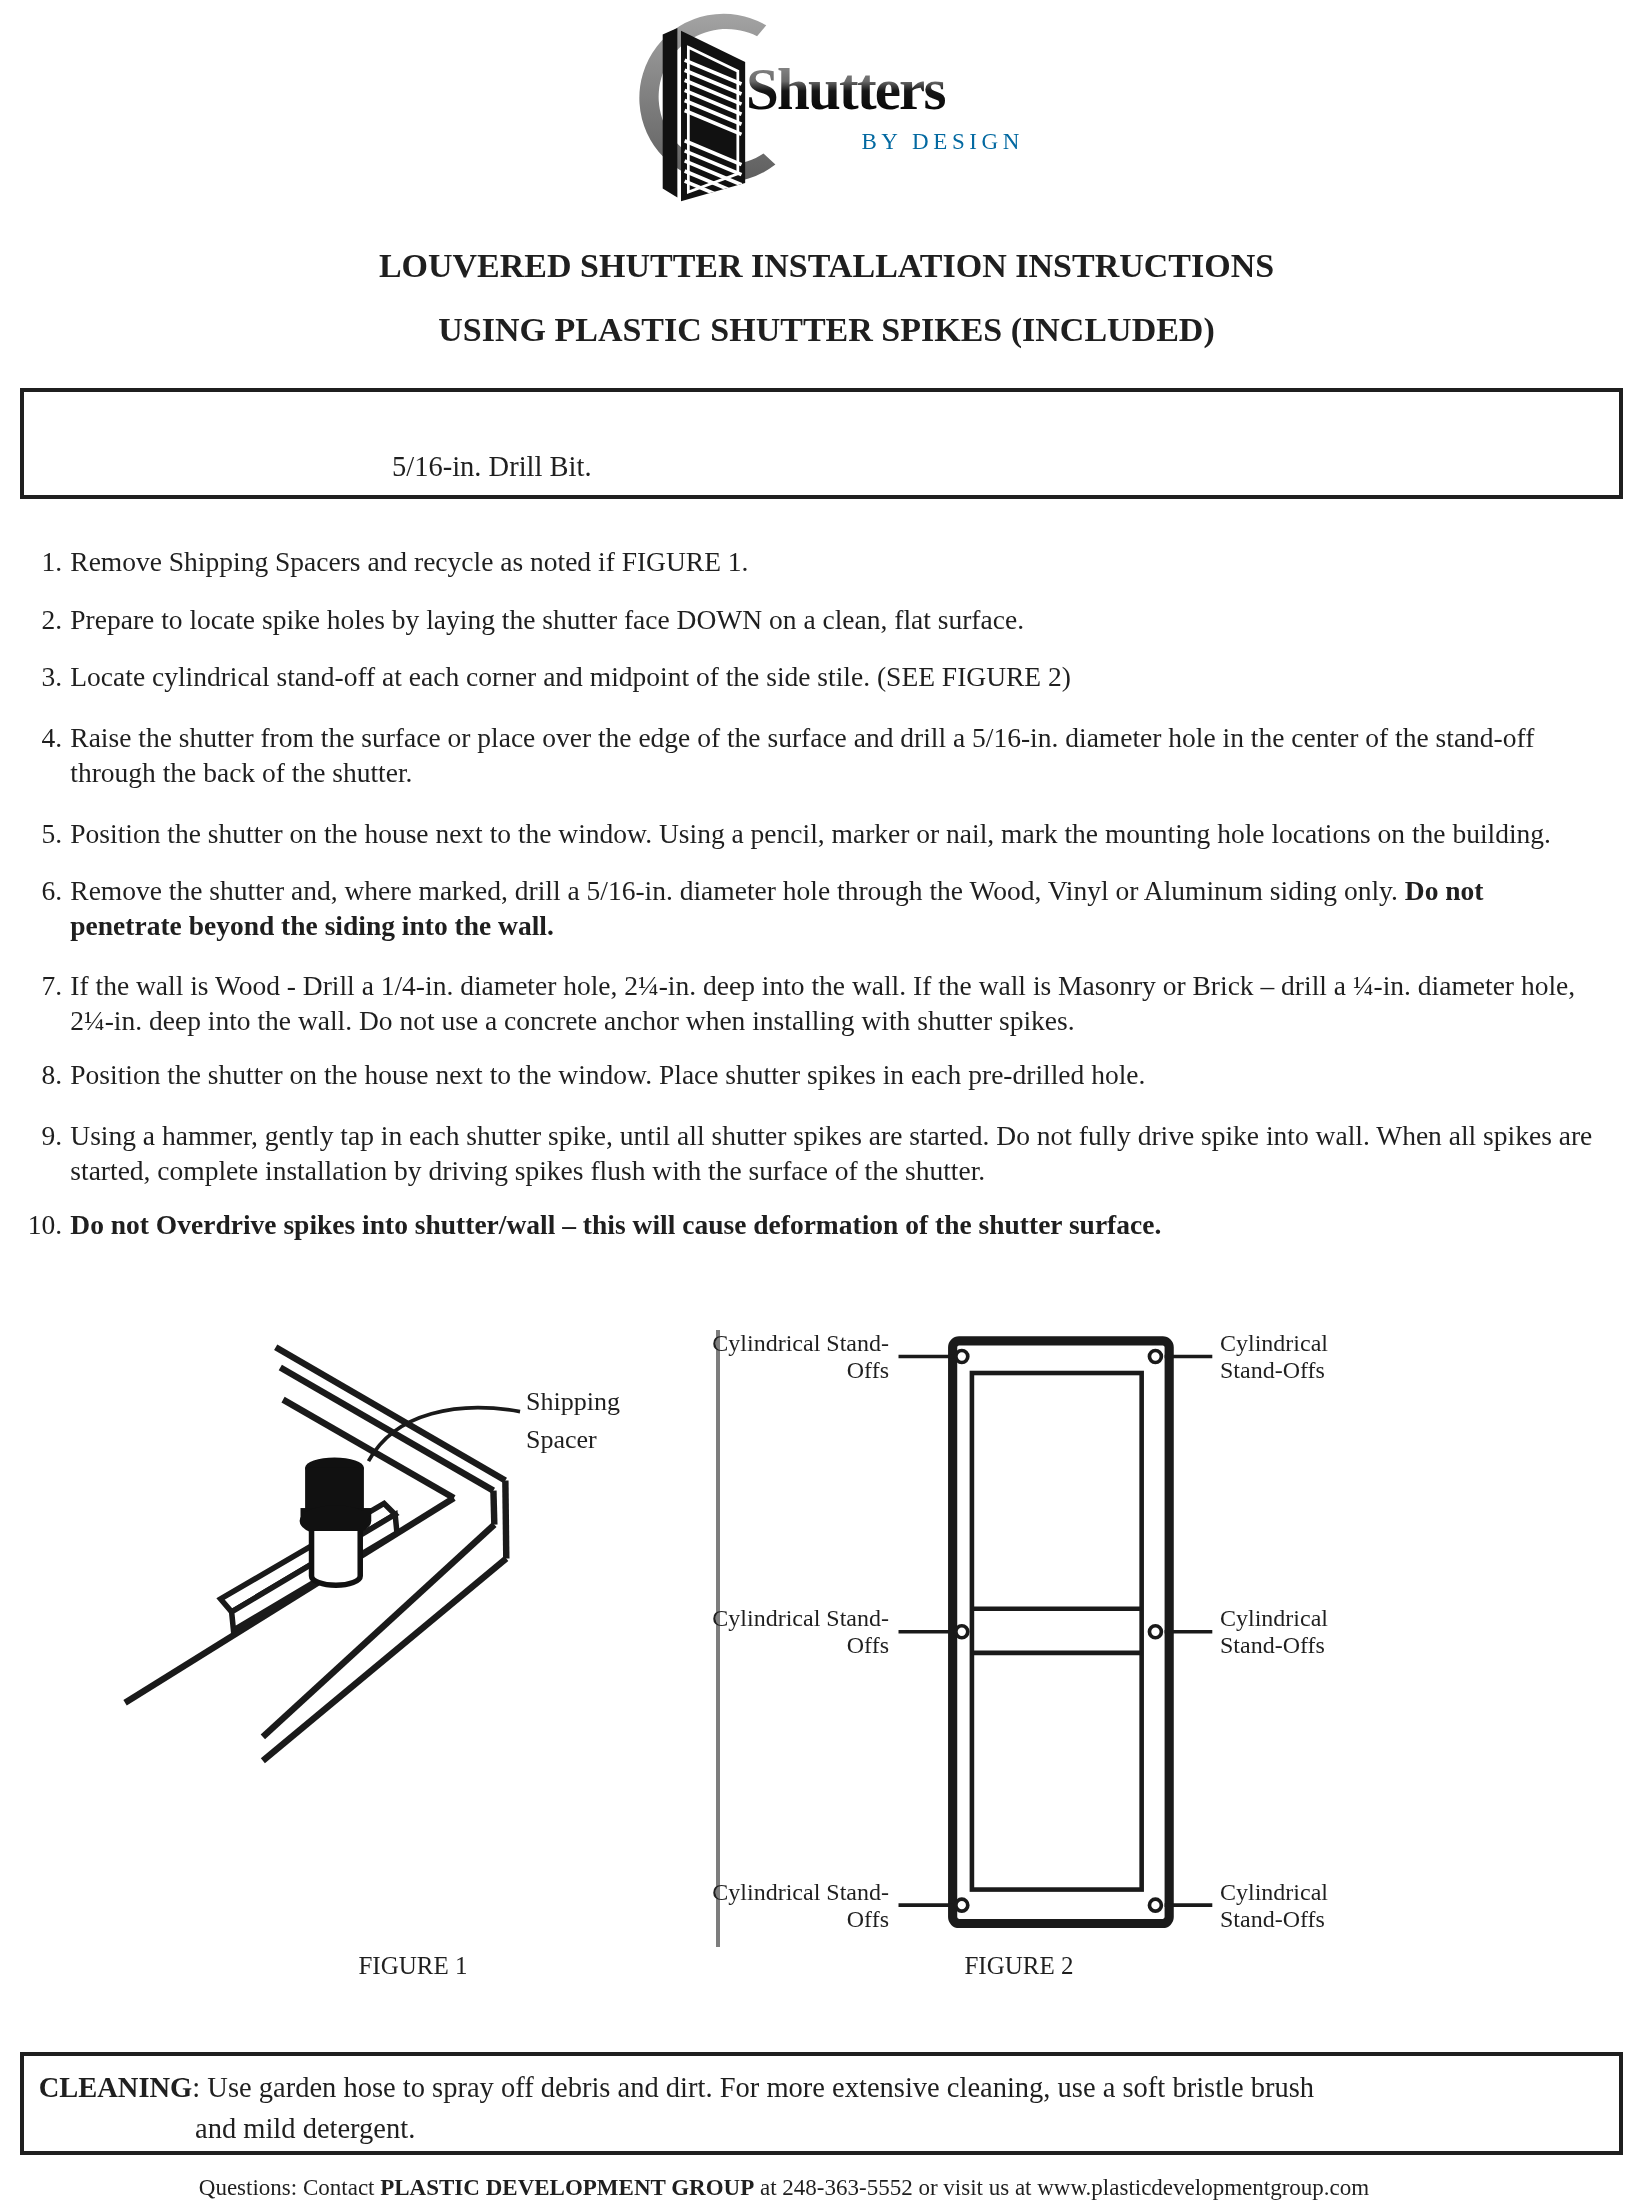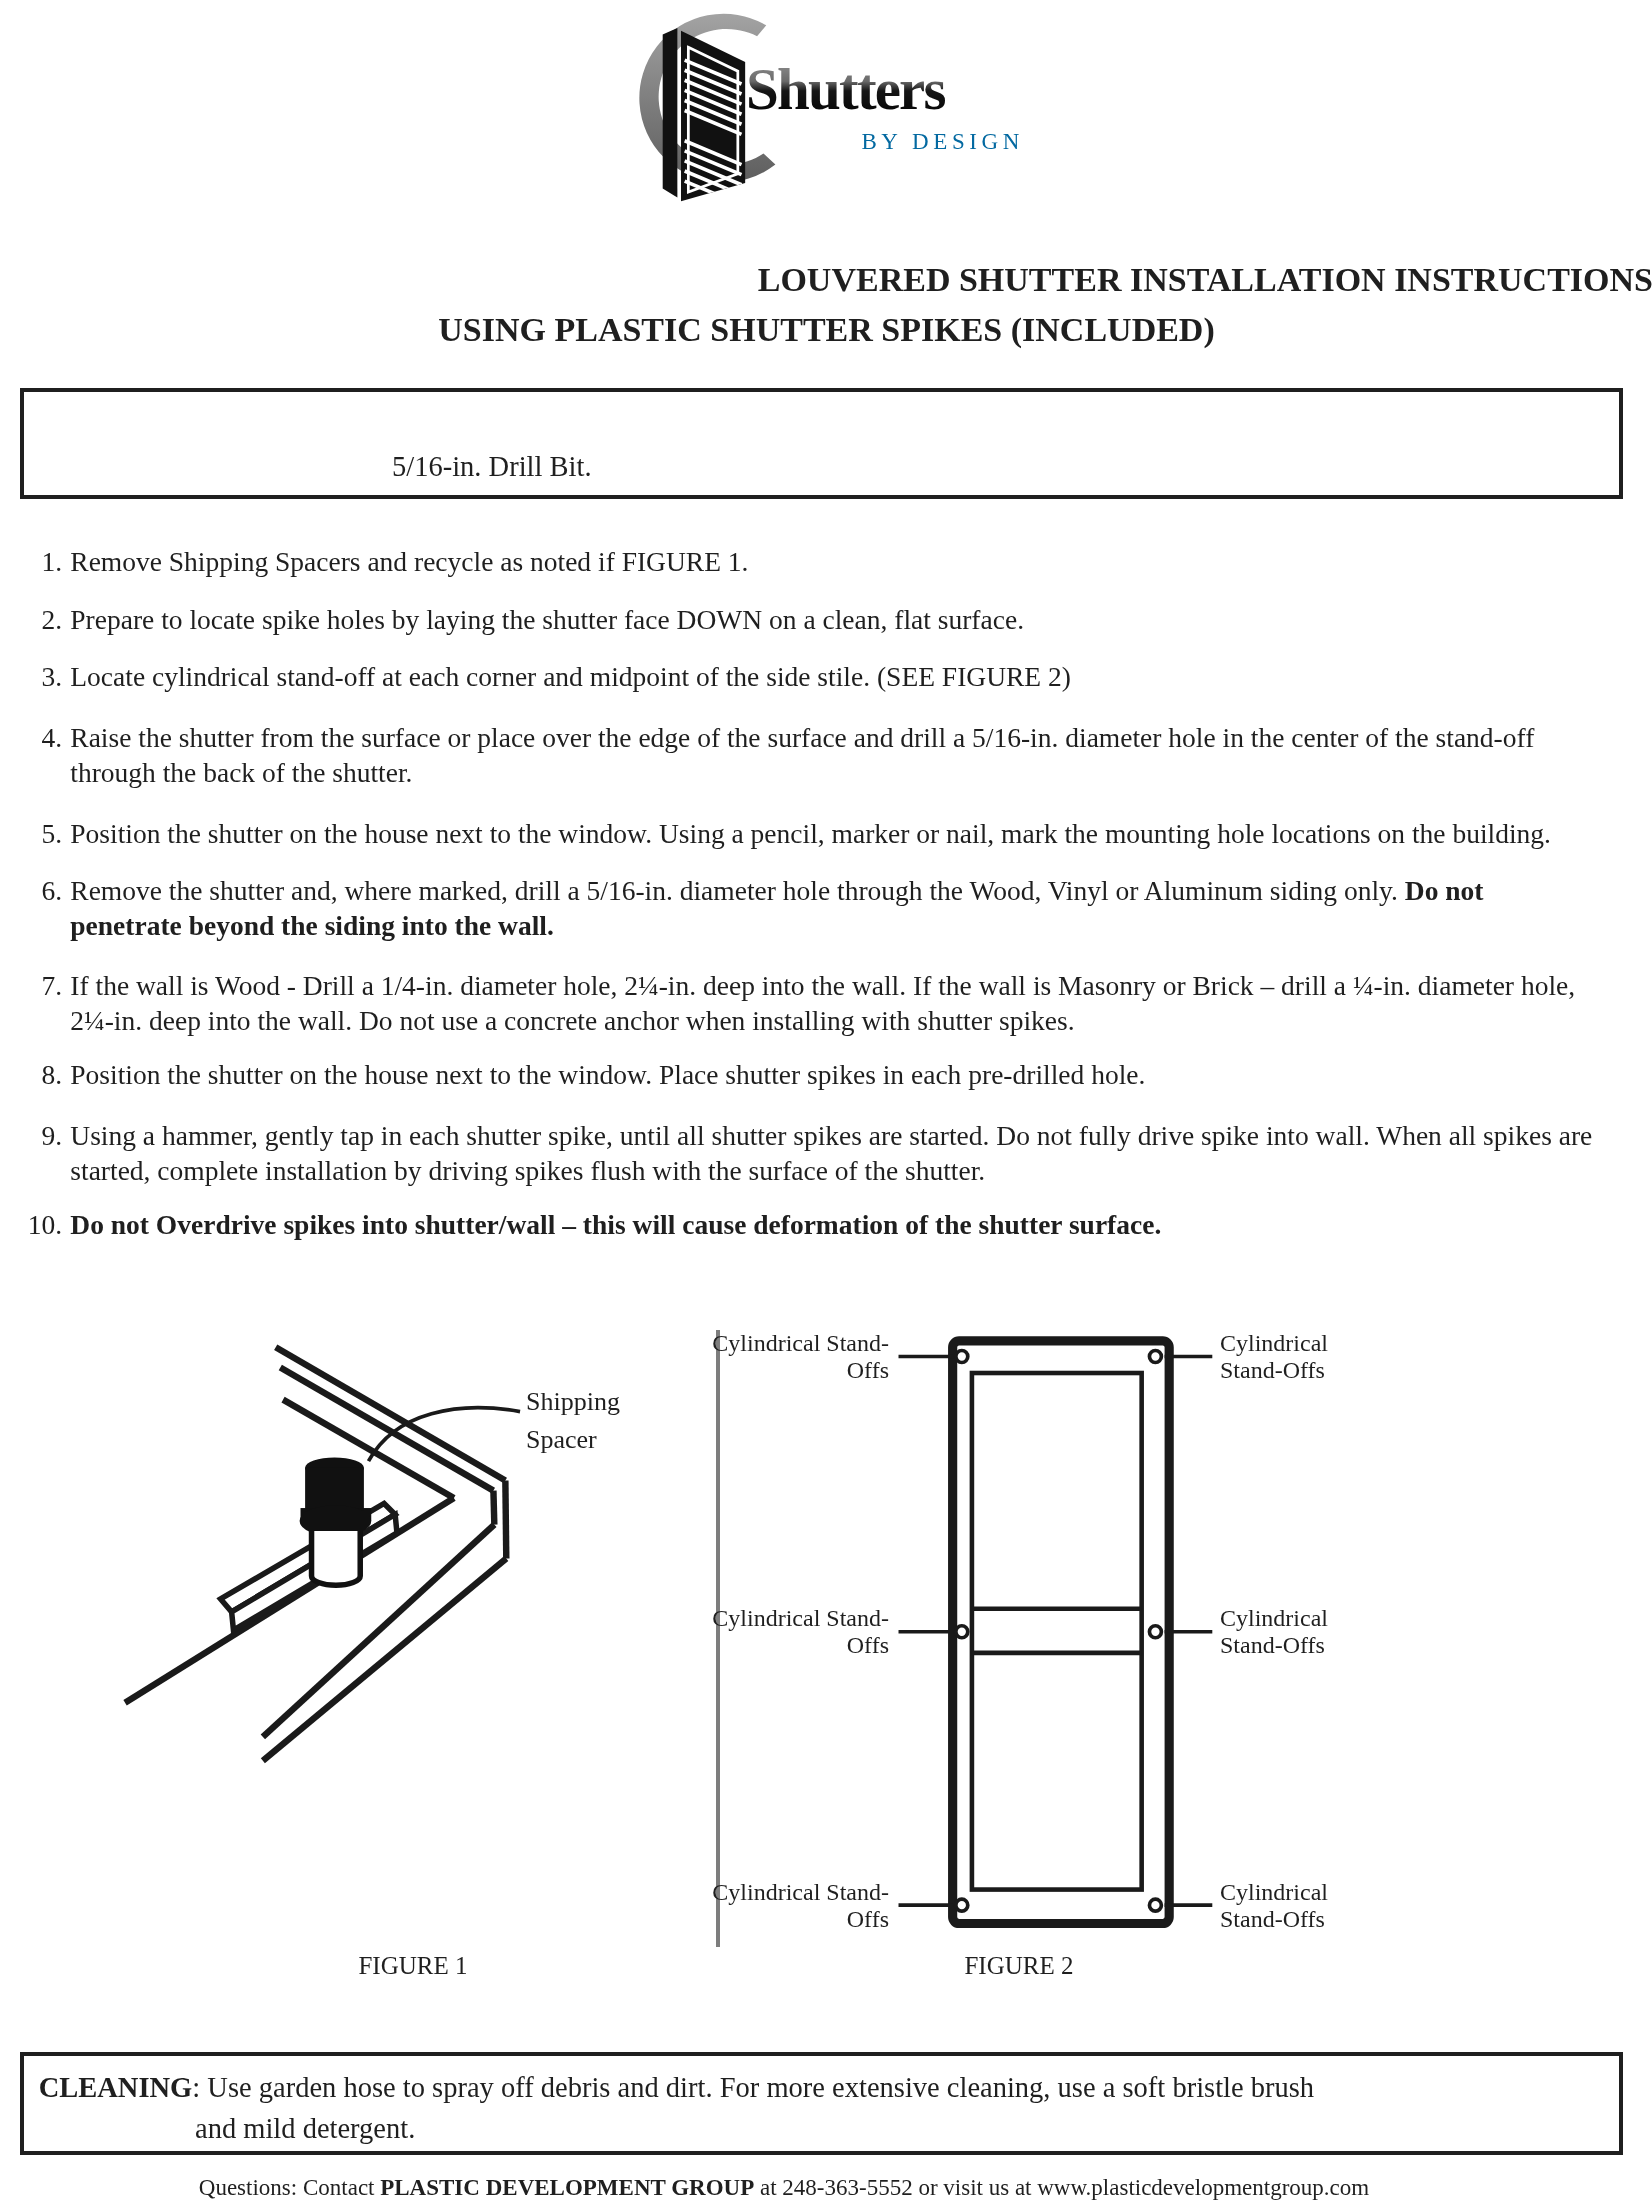--- a/index.html
+++ b/index.html
@@ -16,21 +16,21 @@
     background:linear-gradient(180deg,#9a9a9a 0%,#6a6a6a 38%,#151515 52%,#000 100%);
     -webkit-background-clip:text;background-clip:text;color:transparent;
   }
   #brand-tagline{
     position:absolute;left:790px;top:129px;width:234px;text-align:right;
     font-size:23px;letter-spacing:4.6px;color:#0369a1;
   }
 
   
   .title-line{position:absolute;left:0;width:1653px;text-align:center;font-weight:bold;font-size:34px;line-height:40px;}
-  #title1{top:260px;text-align:right;}
+  #title1{top:246px;}
   #title2{top:310px;}
 
   
   .note-box{position:absolute;left:20px;width:1603px;border:4.6px solid #1f1f1f;background:#fff;box-sizing:border-box;}
   #tools-box{top:388px;height:111px;}
   #cleaning-box{top:2052px;height:103px;}
   .note-line{position:absolute;white-space:nowrap;font-size:28.5px;}
   .note-label{font-weight:bold;}
 
   

